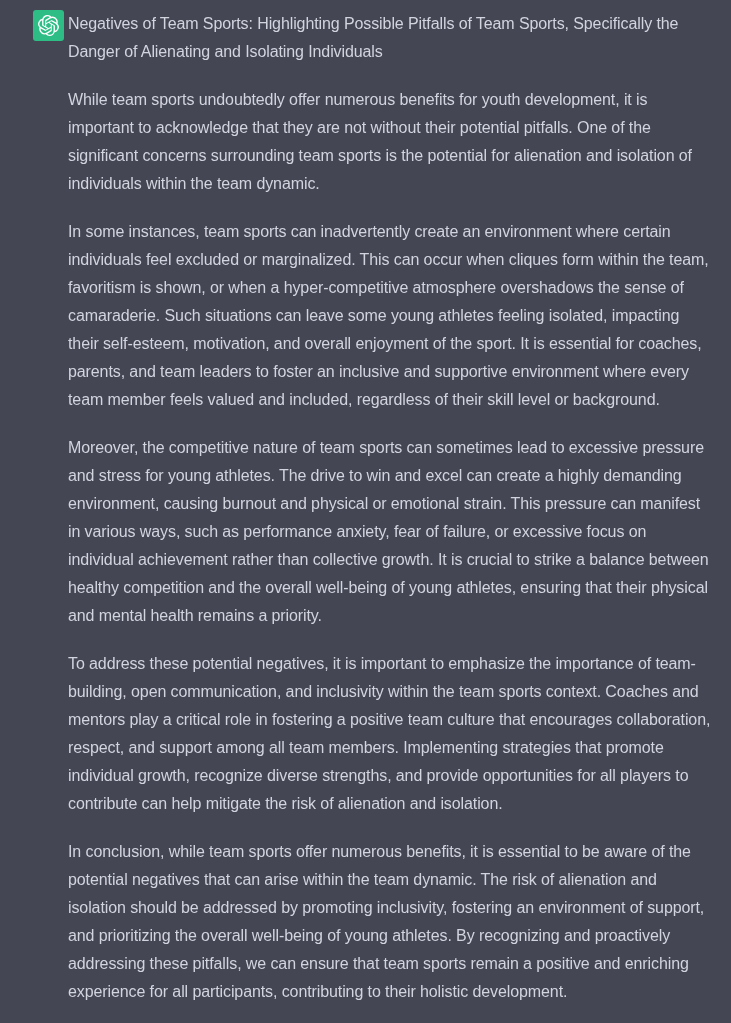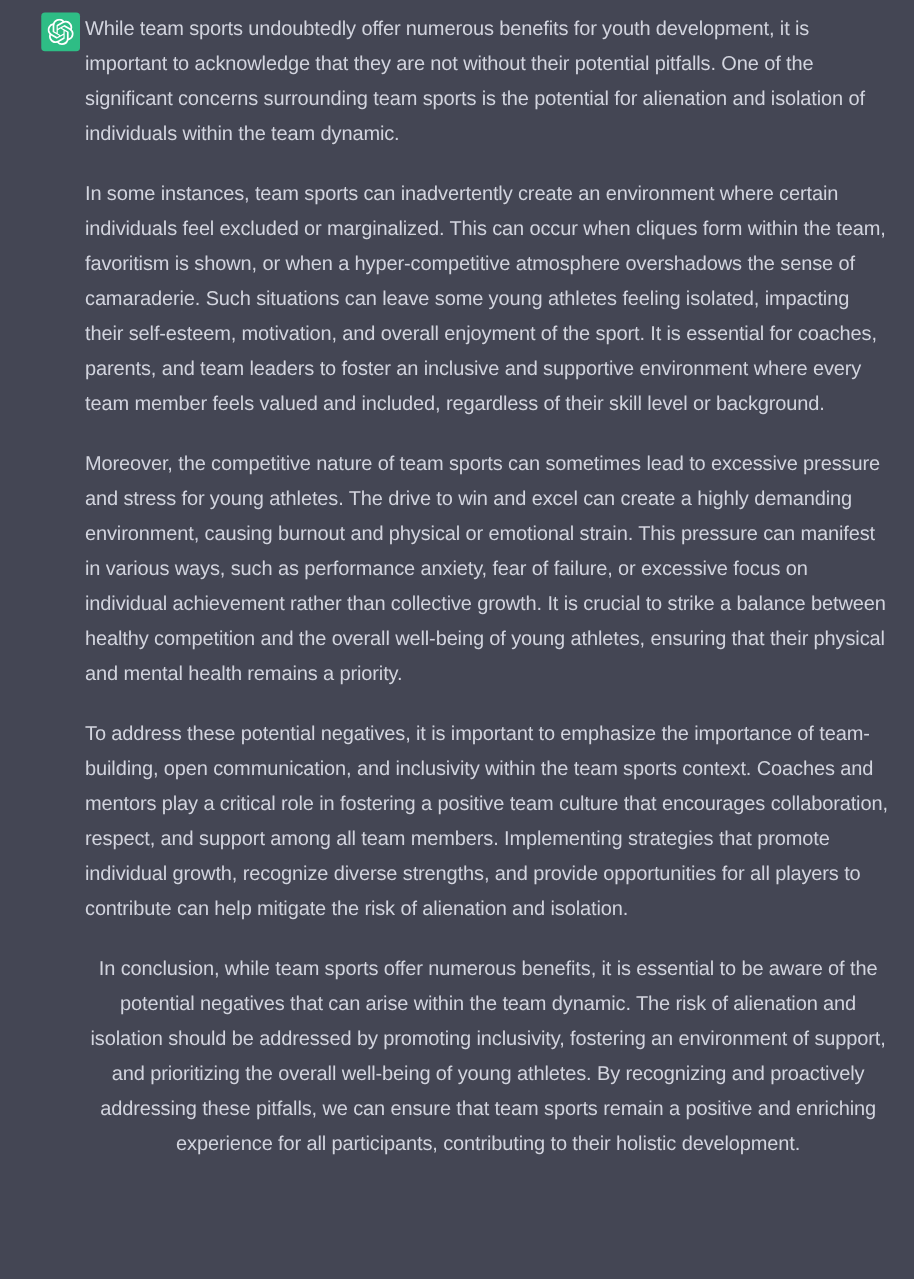--- a/index.html
+++ b/index.html
@@ -43,34 +43,34 @@
     color: var(--text, #d2d4de);
     font-size: 16px;
     line-height: 28px;
     letter-spacing: -0.1px;
   }
   .message-content p {
     margin: 0 0 20px 0;
   }
   .message-content p:last-child {
     margin-bottom: 0;
-    text-align: center;
   }
 </style>
 </head>
 <body>
 
 <div class="message-row">
   <div class="avatar">
     <span style="display:flex;">
       <svg viewBox="0 0 24 24" xmlns="http://www.w3.org/2000/svg" aria-hidden="true">
         <path d="M22.2819 9.8211a5.9847 5.9847 0 0 0-.5157-4.9108 6.0462 6.0462 0 0 0-6.5098-2.9A6.0651 6.0651 0 0 0 4.9807 4.1818a5.9847 5.9847 0 0 0-3.9977 2.9 6.0462 6.0462 0 0 0 .7427 7.0966 5.98 5.98 0 0 0 .511 4.9107 6.051 6.051 0 0 0 6.5146 2.9001A5.9847 5.9847 0 0 0 13.2599 24a6.0557 6.0557 0 0 0 5.7718-4.2058 5.9894 5.9894 0 0 0 3.9977-2.9001 6.0557 6.0557 0 0 0-.7475-7.073zM13.2599 22.4301a4.4755 4.4755 0 0 1-2.8764-1.0408l.1419-.0804 4.7783-2.7582a.7948.7948 0 0 0 .3927-.6813v-6.7369l2.02 1.1686a.071.071 0 0 1 .038.0615v5.5826a4.504 4.504 0 0 1-4.4945 4.4849zm-9.6607-4.1254a4.4708 4.4708 0 0 1-.5346-3.0137l.142.0852 4.783 2.7582a.7712.7712 0 0 0 .7806 0l5.8428-3.3685v2.3324a.0804.0804 0 0 1-.0332.0615L9.74 19.9502a4.4992 4.4992 0 0 1-6.1408-1.6455zM2.3408 7.8956a4.485 4.485 0 0 1 2.3655-1.9728V11.6a.7664.7664 0 0 0 .3879.6765l5.8144 3.3543-2.0201 1.1685a.0757.0757 0 0 1-.071 0l-4.8303-2.7865A4.504 4.504 0 0 1 2.3408 7.8956zm16.5963 3.8558L13.1038 8.364 15.1192 7.2a.0757.0757 0 0 1 .071 0l4.8303 2.7913a4.4944 4.4944 0 0 1-.6765 8.1042v-5.6772a.79.79 0 0 0-.407-.667zm2.0107-3.0231l-.142-.0852-4.7735-2.7818a.7759.7759 0 0 0-.7854 0L9.409 9.2297V6.8974a.0662.0662 0 0 1 .0284-.0615l4.8303-2.7866a4.4992 4.4992 0 0 1 6.6802 4.66zM8.3065 12.863l-2.02-1.1638a.0804.0804 0 0 1-.038-.0567V6.0742a4.4992 4.4992 0 0 1 7.3757-3.4537l-.142.0805L8.704 5.459a.7948.7948 0 0 0-.3927.6813zm1.0976-2.3654l2.602-1.4998 2.6069 1.4998v2.9994l-2.5974 1.4997-2.6067-1.4997z"></path>
       </svg>
     </span>
   </div>
   <div class="message-content">
+    <p>Negatives of Team Sports: Highlighting Possible Pitfalls of Team Sports, Specifically the Danger of Alienating and Isolating Individuals</p>
     <p>While team sports undoubtedly offer numerous benefits for youth development, it is important to acknowledge that they are not without their potential pitfalls. One of the significant concerns surrounding team sports is the potential for alienation and isolation of individuals within the team dynamic.</p>
     <p>In some instances, team sports can inadvertently create an environment where certain individuals feel excluded or marginalized. This can occur when cliques form within the team, favoritism is shown, or when a hyper-competitive atmosphere overshadows the sense of camaraderie. Such situations can leave some young athletes feeling isolated, impacting their self-esteem, motivation, and overall enjoyment of the sport. It is essential for coaches, parents, and team leaders to foster an inclusive and supportive environment where every team member feels valued and included, regardless of their skill level or background.</p>
     <p>Moreover, the competitive nature of team sports can sometimes lead to excessive pressure and stress for young athletes. The drive to win and excel can create a highly demanding environment, causing burnout and physical or emotional strain. This pressure can manifest in various ways, such as performance anxiety, fear of failure, or excessive focus on individual achievement rather than collective growth. It is crucial to strike a balance between healthy competition and the overall well-being of young athletes, ensuring that their physical and mental health remains a priority.</p>
     <p>To address these potential negatives, it is important to emphasize the importance of team-building, open communication, and inclusivity within the team sports context. Coaches and mentors play a critical role in fostering a positive team culture that encourages collaboration, respect, and support among all team members. Implementing strategies that promote individual growth, recognize diverse strengths, and provide opportunities for all players to contribute can help mitigate the risk of alienation and isolation.</p>
     <p>In conclusion, while team sports offer numerous benefits, it is essential to be aware of the potential negatives that can arise within the team dynamic. The risk of alienation and isolation should be addressed by promoting inclusivity, fostering an environment of support, and prioritizing the overall well-being of young athletes. By recognizing and proactively addressing these pitfalls, we can ensure that team sports remain a positive and enriching experience for all participants, contributing to their holistic development.</p>
   </div>
 </div>
 
 </body></html>

